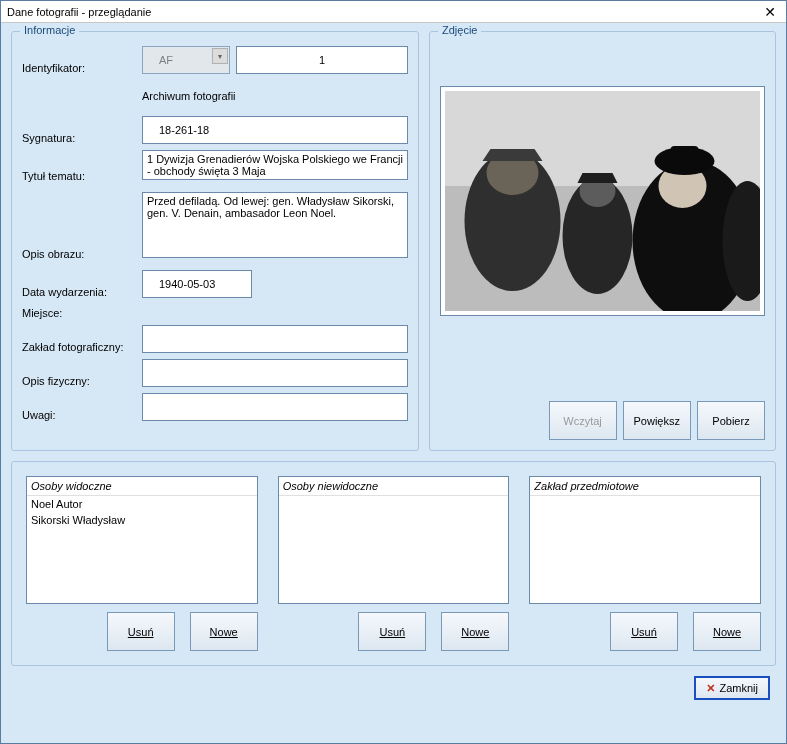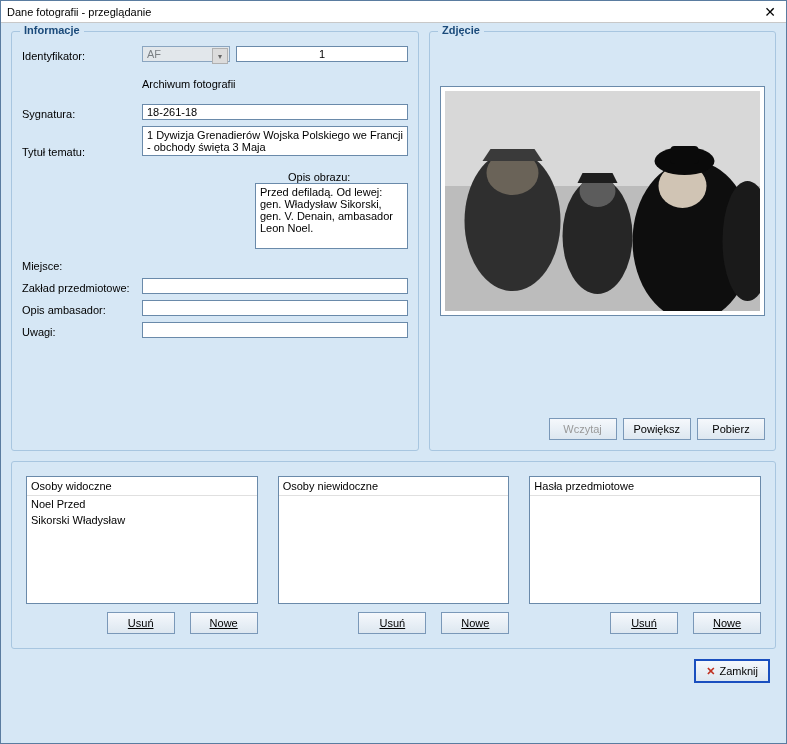--- a/index.html
+++ b/index.html
@@ -4,45 +4,45 @@
 <style>
 * { box-sizing: border-box; font-family: Tahoma, Arial, sans-serif; font-size: 11px; }
 body { margin: 0; background: #d6e7f5; }
 .window { width: 787px; height: 744px; background: #d6e7f5; border: 1px solid #5a7ca0; position: relative; }
 .titlebar { height: 22px; background: #fff; border-bottom: 1px solid #c8c8c8; display: flex; align-items: center; padding: 0 6px; justify-content: space-between; }
 .titlebar-text { color: #000; }
 .close-x { font-size: 14px; cursor: pointer; padding: 0 4px; }
 .content { padding: 8px 10px 10px 10px; }
 .top-row { display: flex; gap: 10px; }
 .group { border: 1px solid #a8c6e0; border-radius: 3px; padding: 14px 10px 10px 10px; position: relative; }
-.group-label { position: absolute; top: -8px; left: 8px; background: #d6e7f5; padding: 0 4px; color: #1a4a7a; font-weight: bold; }
+.group-label { position: absolute; top: -8px; left: 8px; background: #d6e7f5; padding: 0 4px; color: #1a4a7a; }
 .info-group { width: 408px; min-height: 420px; }
 .photo-group { flex: 1; min-height: 420px; display: flex; flex-direction: column; }
 .field-row { display: flex; align-items: flex-end; margin-bottom: 6px; }
 .field-label { width: 120px; padding-top: 3px; color: #000; }
 .field-input { flex: 1; }
-input.txt, select.sel { height: 16px; border: 1px solid #6a8aaa; background: #fff; padding: 1px 4px; width: 100%; }
+input.txt, select.sel { height: 28px; border: 1px solid #6a8aaa; background: #fff; padding: 1px 16px; width: 100%; }
 textarea.txt { border: 1px solid #6a8aaa; background: #fff; padding: 2px 4px; width: 100%; resize: none; font-family: Tahoma, Arial, sans-serif; font-size: 11px; }
 .sel-wrap { display: inline-flex; position: relative; }
 select.sel { width: 88px; appearance: none; -webkit-appearance: none; background: #e8e8e8; color: #555; padding-right: 18px; }
 .sel-arrow { position: absolute; right: 2px; top: 2px; width: 16px; height: 16px; background: #dcdcdc; border: 1px solid #b0b0b0; display: flex; align-items: center; justify-content: center; font-size: 8px; color: #666; pointer-events: none; }
 .id-value { width: 60px; margin-left: 6px; text-align: center; }
 .archive-note { margin-left: 120px; margin-top: 16px; margin-bottom: 14px; color: #000; }
 .photo-frame { border: 1px solid #6a8aaa; padding: 4px; background: #fff; margin-top: 40px; }
 .photo-img { width: 100%; height: 220px; background: #333; position: relative; overflow: hidden; }
 .photo-img svg { width: 100%; height: 100%; display: block; }
 .photo-buttons { display: flex; gap: 6px; justify-content: flex-end; margin-top: auto; padding-top: 14px; }
-.btn { height: 22px; min-width: 68px; border: 1px solid #7a98b8; background: linear-gradient(#f5f8fc, #dde7f0); cursor: pointer; padding: 0 10px; text-decoration: underline; text-underline-offset: 1px; }
+.btn { height: 39px; min-width: 68px; border: 1px solid #7a98b8; background: linear-gradient(#f5f8fc, #dde7f0); cursor: pointer; padding: 0 10px; text-decoration: underline; text-underline-offset: 1px; }
 .btn:disabled { color: #999; text-decoration: none; cursor: default; }
 .btn.no-ul { text-decoration: none; }
 .bottom-group { border: 1px solid #a8c6e0; border-radius: 3px; margin-top: 10px; padding: 14px; }
 .lists-row { display: flex; gap: 20px; }
 .list-col { flex: 1; display: flex; flex-direction: column; }
 .listbox { border: 1px solid #6a8aaa; background: #fff; height: 128px; overflow: auto; }
-.listbox .hdr { padding: 3px 4px; border-bottom: 1px solid #e0e0e0; background: #fff; color: #000; }
+.listbox .hdr { padding: 3px 4px; border-bottom: 1px solid #e0e0e0; background: #fff; color: #000; font-style: italic; }
 .listbox .itm { padding: 2px 4px; }
 .list-btns { display: flex; gap: 15px; justify-content: flex-end; margin-top: 8px; }
 .footer { display: flex; justify-content: flex-end; padding: 10px 6px 0 6px; }
 .close-btn { height: 24px; border: 2px solid #1a4fbf; background: linear-gradient(#f5f8fc, #dde7f0); padding: 0 10px; display: inline-flex; align-items: center; gap: 4px; cursor: pointer; }
 .close-btn .x { color: #c03020; font-weight: bold; }
 .close-btn .lbl { text-underline-offset: 1px; }
 </style>
 </head>
 <body>
 
@@ -75,38 +75,42 @@
         <div class="field-row">
           <div class="field-label">Sygnatura:</div>
           <div class="field-input"><input class="txt" value="18-261-18" style=""></div>
         </div>
 
         <div class="field-row">
           <div class="field-label">Tytuł tematu:</div>
           <div class="field-input"><textarea class="txt" rows="2" style="">1 Dywizja Grenadierów Wojska Polskiego we Francji - obchody święta 3 Maja</textarea></div>
         </div>
 
-        <div class="field-row" style="margin-top:10px;flex-direction:column;">
+        <div class="field-row" style="margin-top:10px;">
           <div class="field-label">Opis obrazu:</div>
           <div class="field-input"><textarea class="txt" rows="5" style="">Przed defiladą. Od lewej: gen. Władysław Sikorski, gen. V. Denain, ambasador Leon Noel.</textarea></div>
         </div>
 
+        <div class="field-row" style="margin-top:10px;">
+          <div class="field-label">Data wydarzenia:</div>
+          <div class="field-input" style="max-width:110px;"><input class="txt" value="1940-05-03" style=""></div>
+        </div>
 
         <div class="field-row">
           <div class="field-label">Miejsce:</div>
         </div>
 
         <div class="field-row">
-          <div class="field-label">Zakład przedmiotowe:</div>
+          <div class="field-label">Zakład fotograficzny:</div>
           <div class="field-input"><input class="txt" value="" style=""></div>
         </div>
 
 
         <div class="field-row">
-          <div class="field-label">Opis ambasador:</div>
+          <div class="field-label">Opis fizyczny:</div>
           <div class="field-input"><input class="txt" value="" style=""></div>
         </div>
 
         <div class="field-row">
           <div class="field-label">Uwagi:</div>
           <div class="field-input"><input class="txt" value="" style=""></div>
         </div>
       </div>
 
       <div class="group photo-group">
@@ -137,42 +141,42 @@
         </div>
       </div>
     </div>
 
     <div class="bottom-group">
       <div class="lists-row">
 
         <div class="list-col">
           <div class="listbox">
             <div class="hdr">Osoby widoczne</div>
-            <div class="itm">Noel Przed</div>
+            <div class="itm">Noel Autor</div>
             <div class="itm">Sikorski Władysław</div>
           </div>
           <div class="list-btns">
             <button class="btn">Usuń</button>
             <button class="btn">Nowe</button>
           </div>
         </div>
 
         <div class="list-col">
           <div class="listbox">
             <div class="hdr">Osoby niewidoczne</div>
           </div>
           <div class="list-btns">
             <button class="btn">Usuń</button>
             <button class="btn">Nowe</button>
           </div>
         </div>
 
         <div class="list-col">
           <div class="listbox">
-            <div class="hdr">Hasła przedmiotowe</div>
+            <div class="hdr">Zakład przedmiotowe</div>
           </div>
           <div class="list-btns">
             <button class="btn">Usuń</button>
             <button class="btn">Nowe</button>
           </div>
         </div>
 
       </div>
     </div>
 

